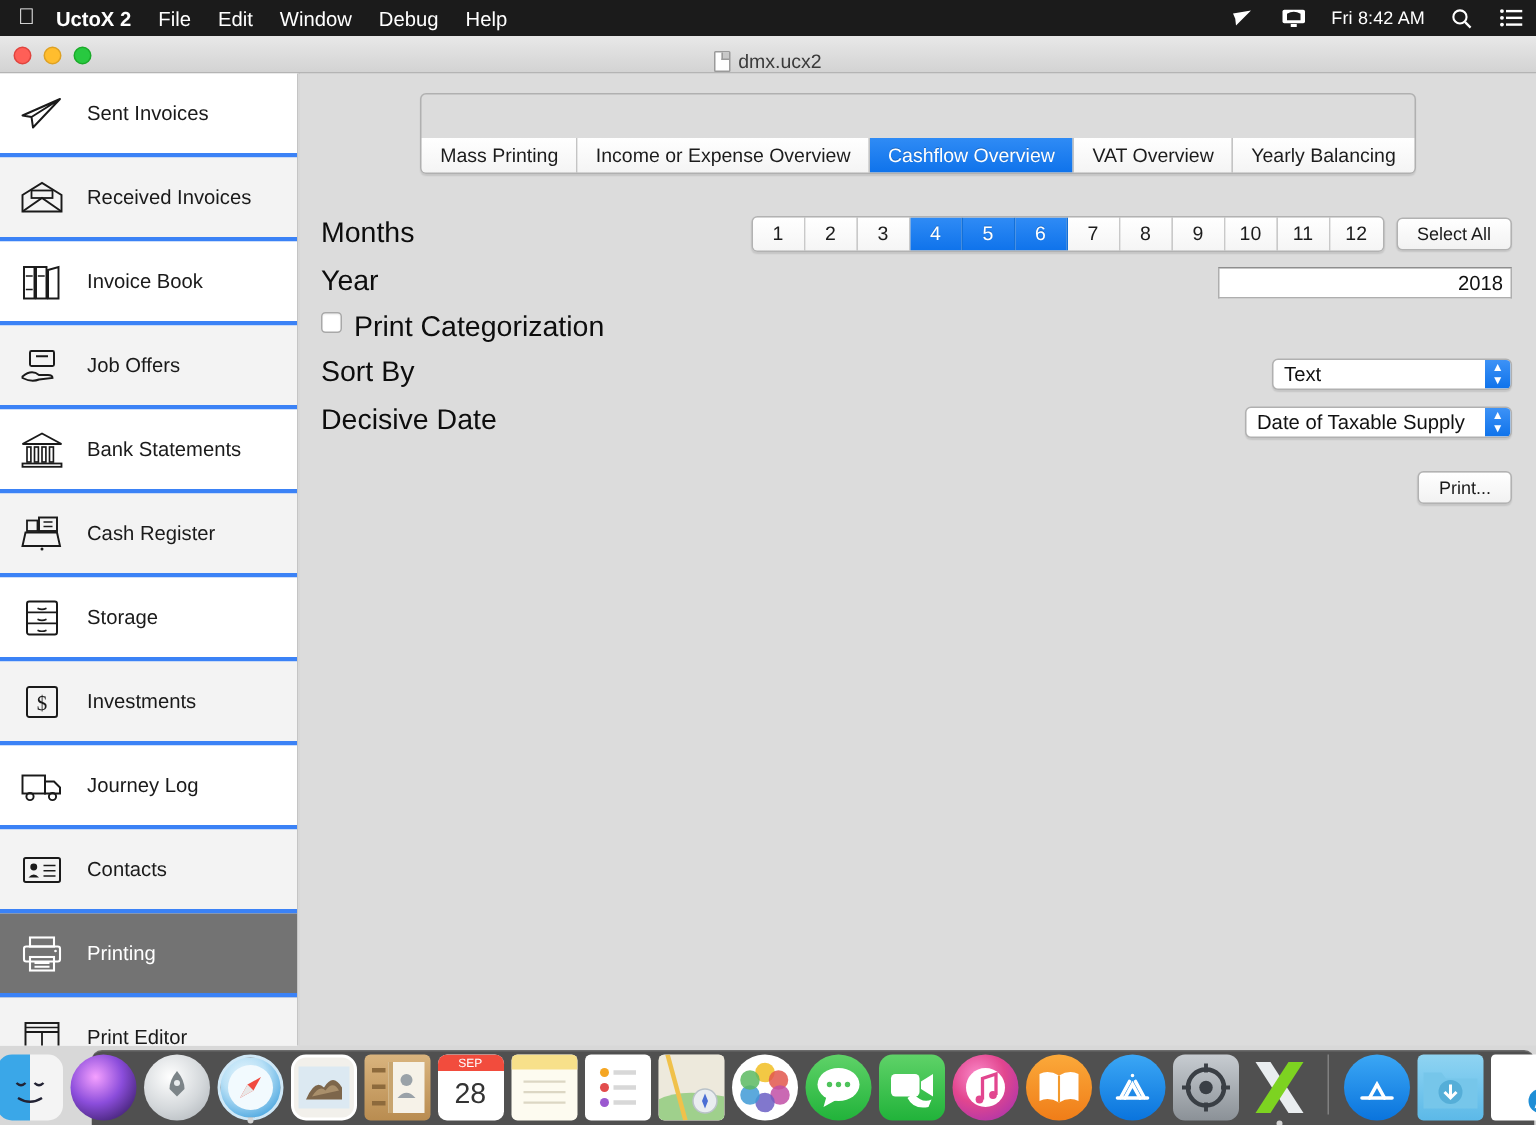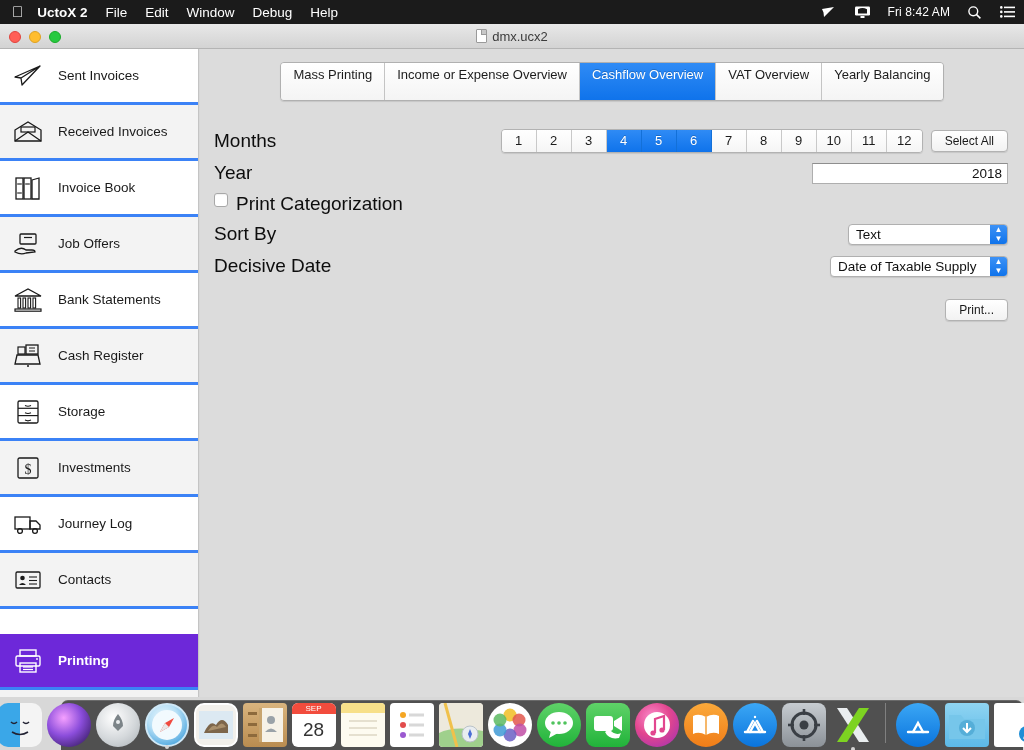--- a/index.html
+++ b/index.html
@@ -23,21 +23,21 @@
   .menubar .mitem { padding-right: 18px; font-size: 13.5px; }
   .menubar .spacer { flex: 1; }
   .menubar .rt { padding: 0 9px; display: flex; align-items: center; }
   .menubar .clock { font-size: 12px; padding: 0 8px; letter-spacing: .1px; }
 
   
   .titlebar {
     position: absolute; top: 24px; left: 0; width: 1024px; height: 25px;
     background: linear-gradient(to bottom, #e8e8e8 0%, #d3d3d3 100%);
     border-bottom: 1px solid #b4b4b4;
-    display: flex; align-items: center; justify-content: center;
+    display: flex; align-items: flex-end; justify-content: center;
   }
   .traffic { position: absolute; left: 9px; top: 7px; display: flex; gap: 8px; }
   .tl { width: 12px; height: 12px; border-radius: 50%; }
   .tl.r { background: #ff5f57; border: .5px solid #e0443e; }
   .tl.y { background: #ffbd2e; border: .5px solid #dea123; }
   .tl.g { background: #28c940; border: .5px solid #1aab29; }
   .doc-title { font-size: 13px; color: #3b3b3b; display: flex; align-items: center; gap: 5px; }
   .doc-ico { width: 11px; height: 14px; background: #fff; border: 1px solid #9a9a9a;
              border-radius: 1px; position: relative; }
   .doc-ico:after { content:""; position:absolute; top:0; right:0; width:4px; height:4px;
@@ -47,37 +47,38 @@
   .sidebar {
     position: absolute; top: 49px; left: 0; width: 199px; height: 648px;
     background: #fff; border-right: 1px solid #c4c4c4; overflow: hidden;
   }
   .sb-item {
     height: 56px; display: flex; align-items: center; gap: 13px;
     padding-left: 11px; border-bottom: 3px solid #3b82f6;
     font-size: 13.5px; color: #1a1a1a; background: #fff;
   }
   .sb-item.alt { background: #f3f3f3; }
-  .sb-item.sel { background: #6d28d9; color: #fff; font-weight: bold; margin-top: 25px; }
+  .sb-item.sel { background: #737373; color: #fff; font-weight: normal; }
   .sb-ico { width: 34px; height: 30px; flex: 0 0 34px; display: flex; align-items: center; justify-content: center; }
   .sb-ico svg { display: block; }
 
   
   .content {
     position: absolute; top: 49px; left: 200px; width: 824px; height: 648px;
     background: #dcdcdc;
   }
   .tabbar { display: flex; justify-content: center; padding-top: 13px; }
   .tabs { display: flex; border: 1px solid #b0b0b0; border-radius: 4px; overflow: hidden;
           box-shadow: 0 1px 1px rgba(0,0,0,.10); }
   .tab {
-    padding: 0 12px; height: 37px; line-height: 23px;
+    padding: 0 12px; height: 23px; line-height: 23px;
     font-size: 13px; color: #1c1c1c;
     background: linear-gradient(to bottom, #ffffff 0%, #f4f4f4 100%);
     border-right: 1px solid #c4c4c4;
+    margin-top: 29px;
   }
   .tab:last-child { border-right: none; }
   .tab.active {
     background: linear-gradient(to bottom, #2f8bf5 0%, #0f73eb 100%);
     color: #fff; text-shadow: 0 -1px 0 rgba(0,0,0,.22);
   }
 
   .form { position: relative; margin-top: 28px; padding: 0 16px 0 14px; }
   .row { display: flex; align-items: center; height: 24px; margin-bottom: 8px; }
   .lbl { font-size: 19px; font-weight: normal; color: #0d0d0d; width: 240px; flex: 0 0 240px; }

